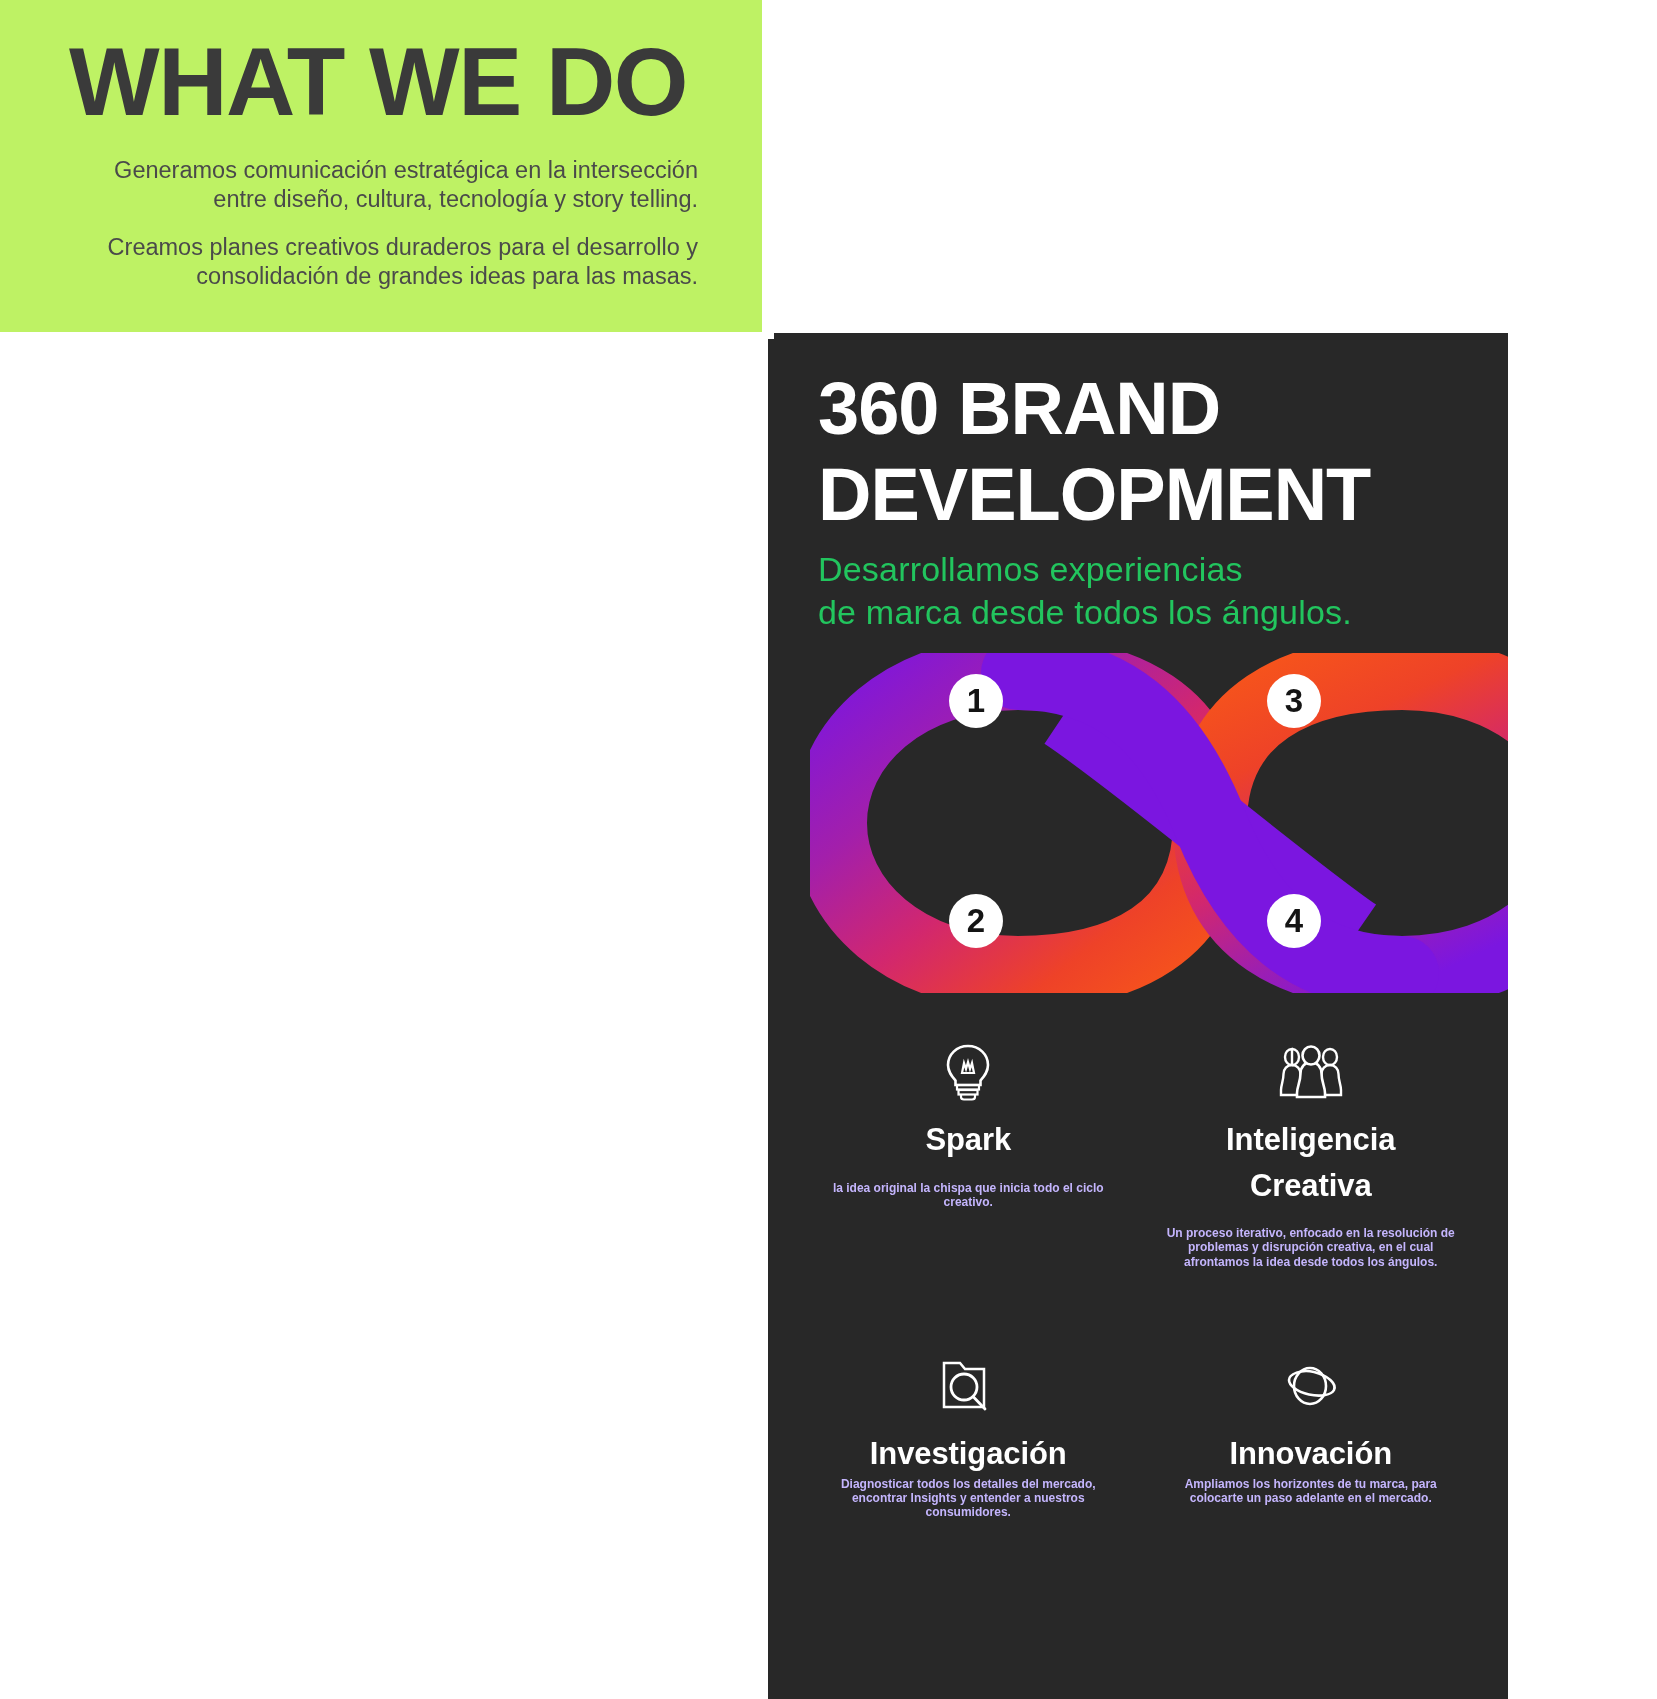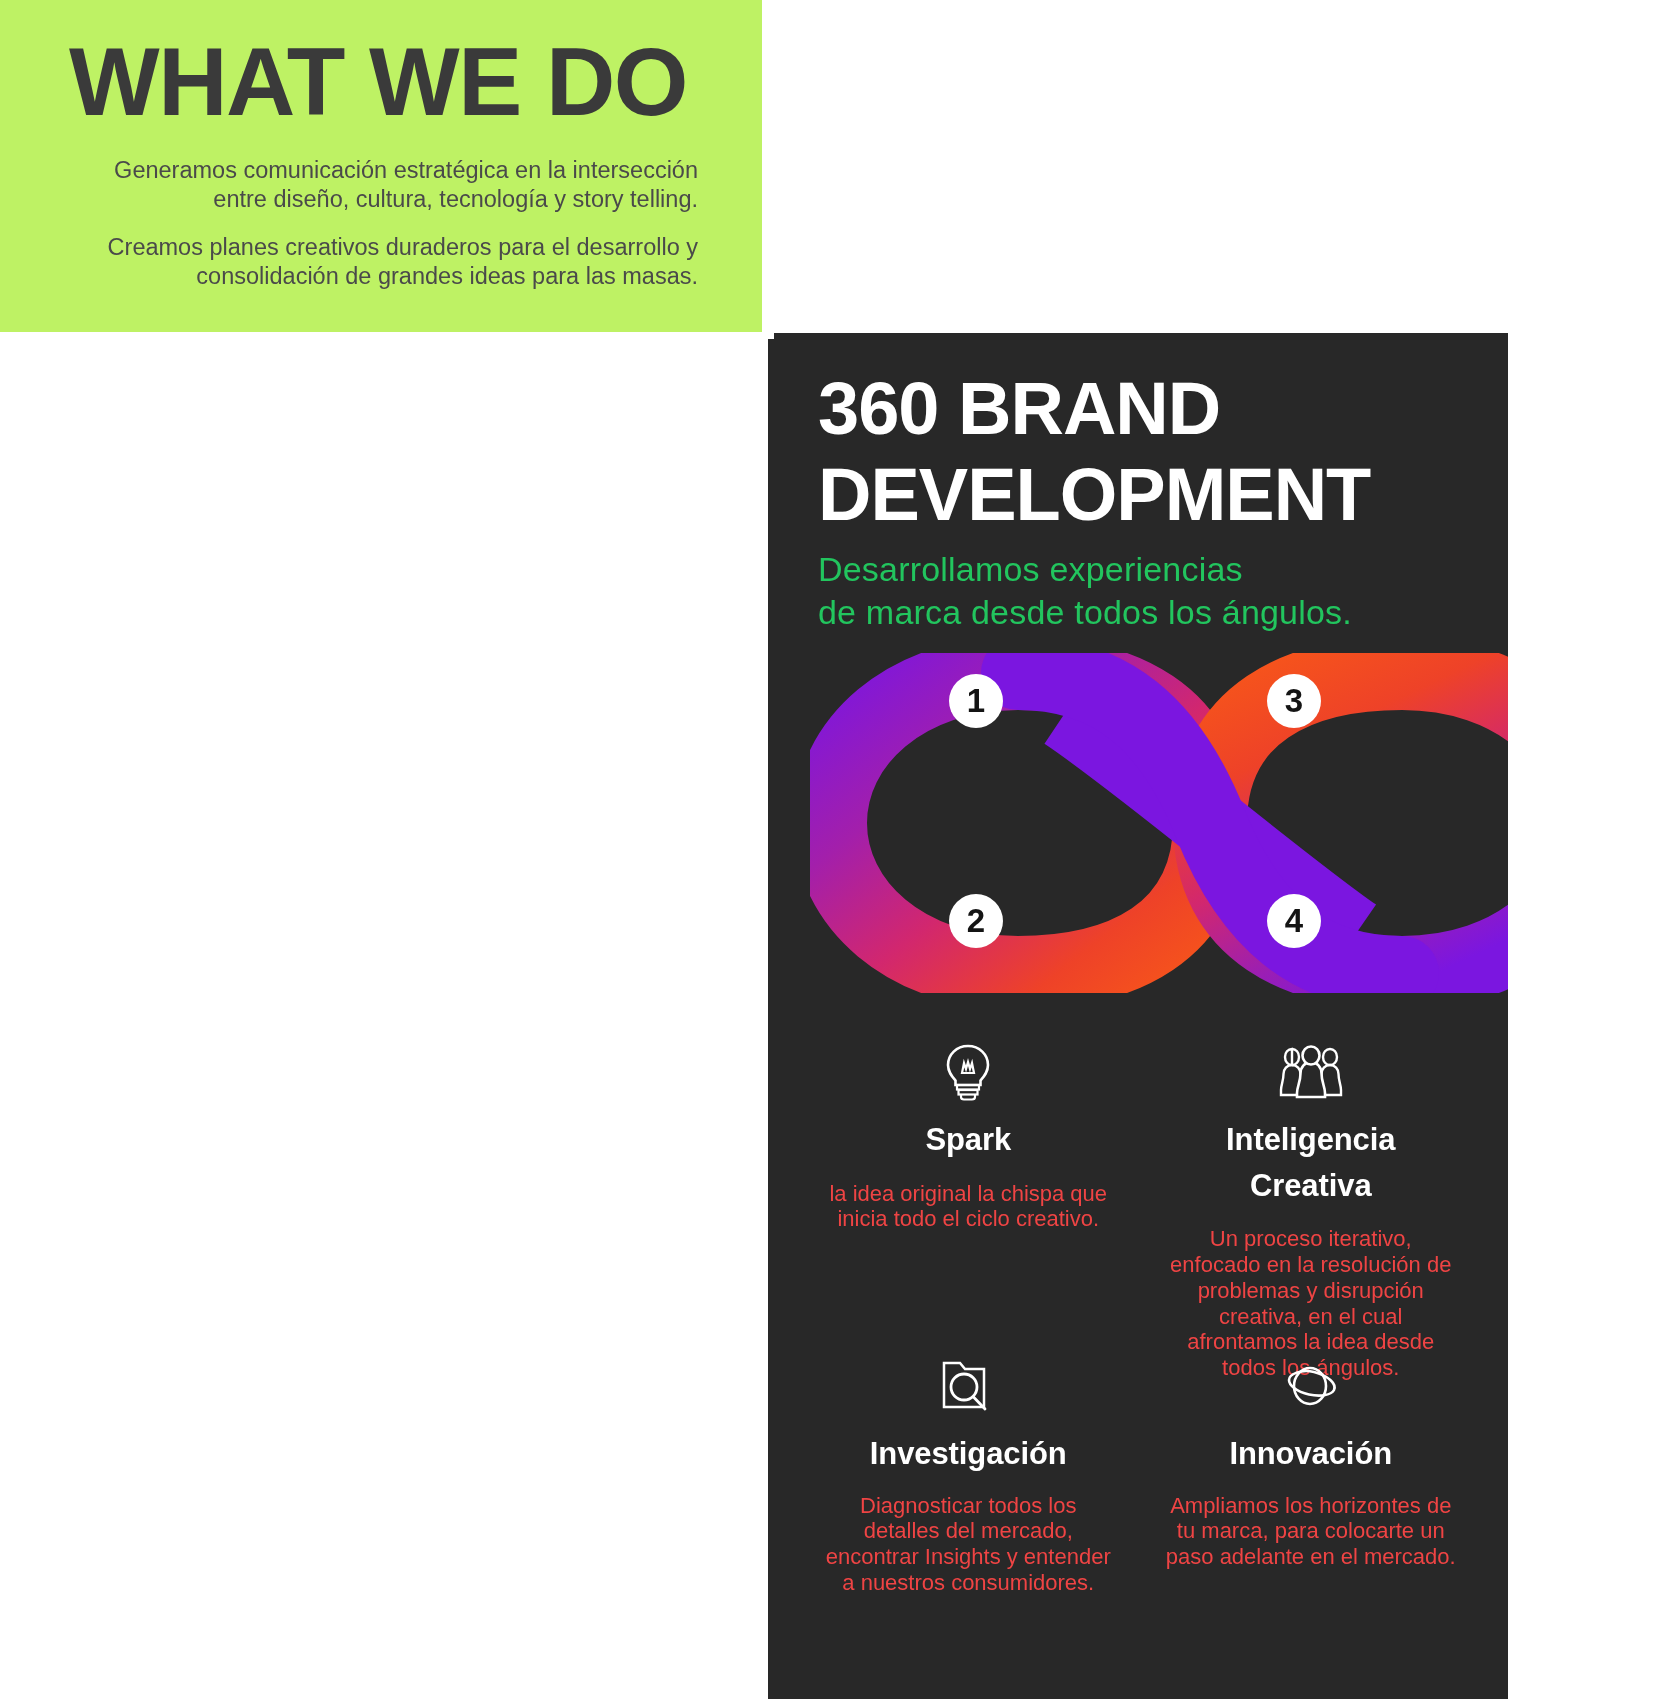--- a/index.html
+++ b/index.html
@@ -146,29 +146,29 @@
 
   .cell-title {
     color: #ffffff;
     font-size: 31px;
     font-weight: bold;
     line-height: 1.48;
     letter-spacing: -0.1px;
   }
 
   .cell-desc {
-    color: #ef4444;
-    font-size: 22px;
-    font-weight: 400;
+    color: #c4b5fd;
+    font-size: 12px;
+    font-weight: 700;
     line-height: 1.17;
     margin-top: 18px;
   }
 
   .cell.r2 { padding-top: 4px; }
-  .cell.r2 .cell-desc { margin-top: 16px; }
+  .cell.r2 .cell-desc { margin-top: 0; }
 </style>
 </head>
 <body>
 
 <div id="page">
 
   <section class="what-panel">
     <h1 class="what-title">WHAT WE DO</h1>
     <p class="what-para">Generamos comunicación estratégica en la intersección entre diseño, cultura, tecnología y story telling.</p>
     <p class="what-para second">Creamos planes creativos duraderos para el desarrollo y consolidación de grandes ideas para las masas.</p>

